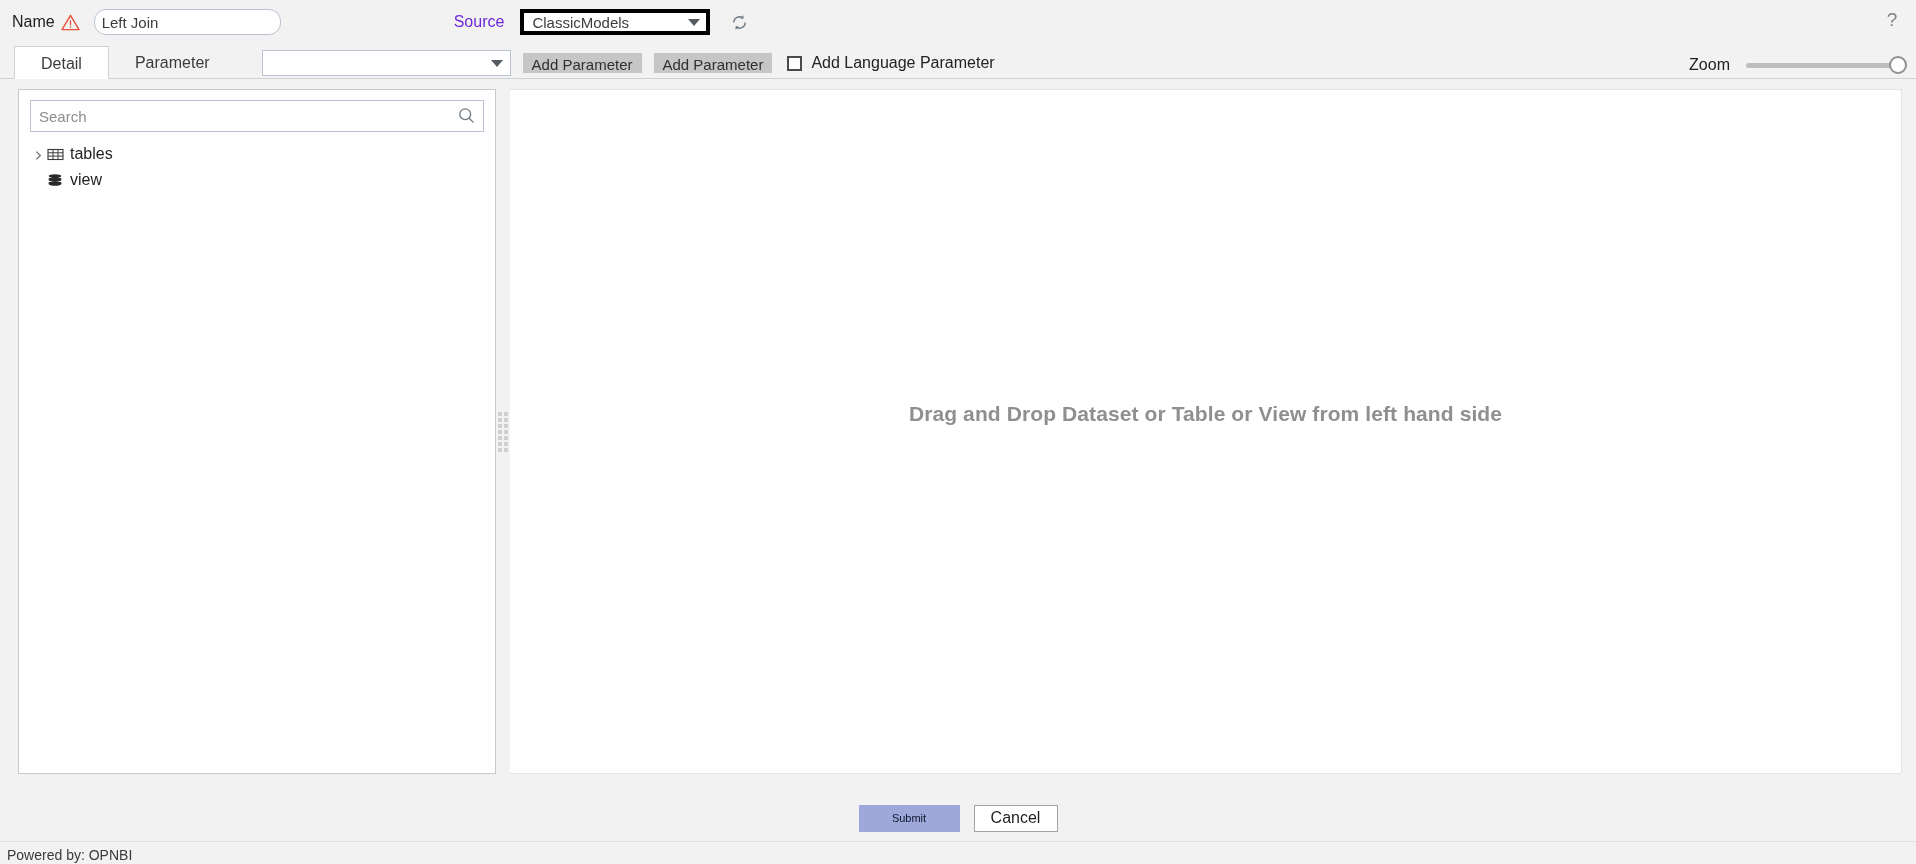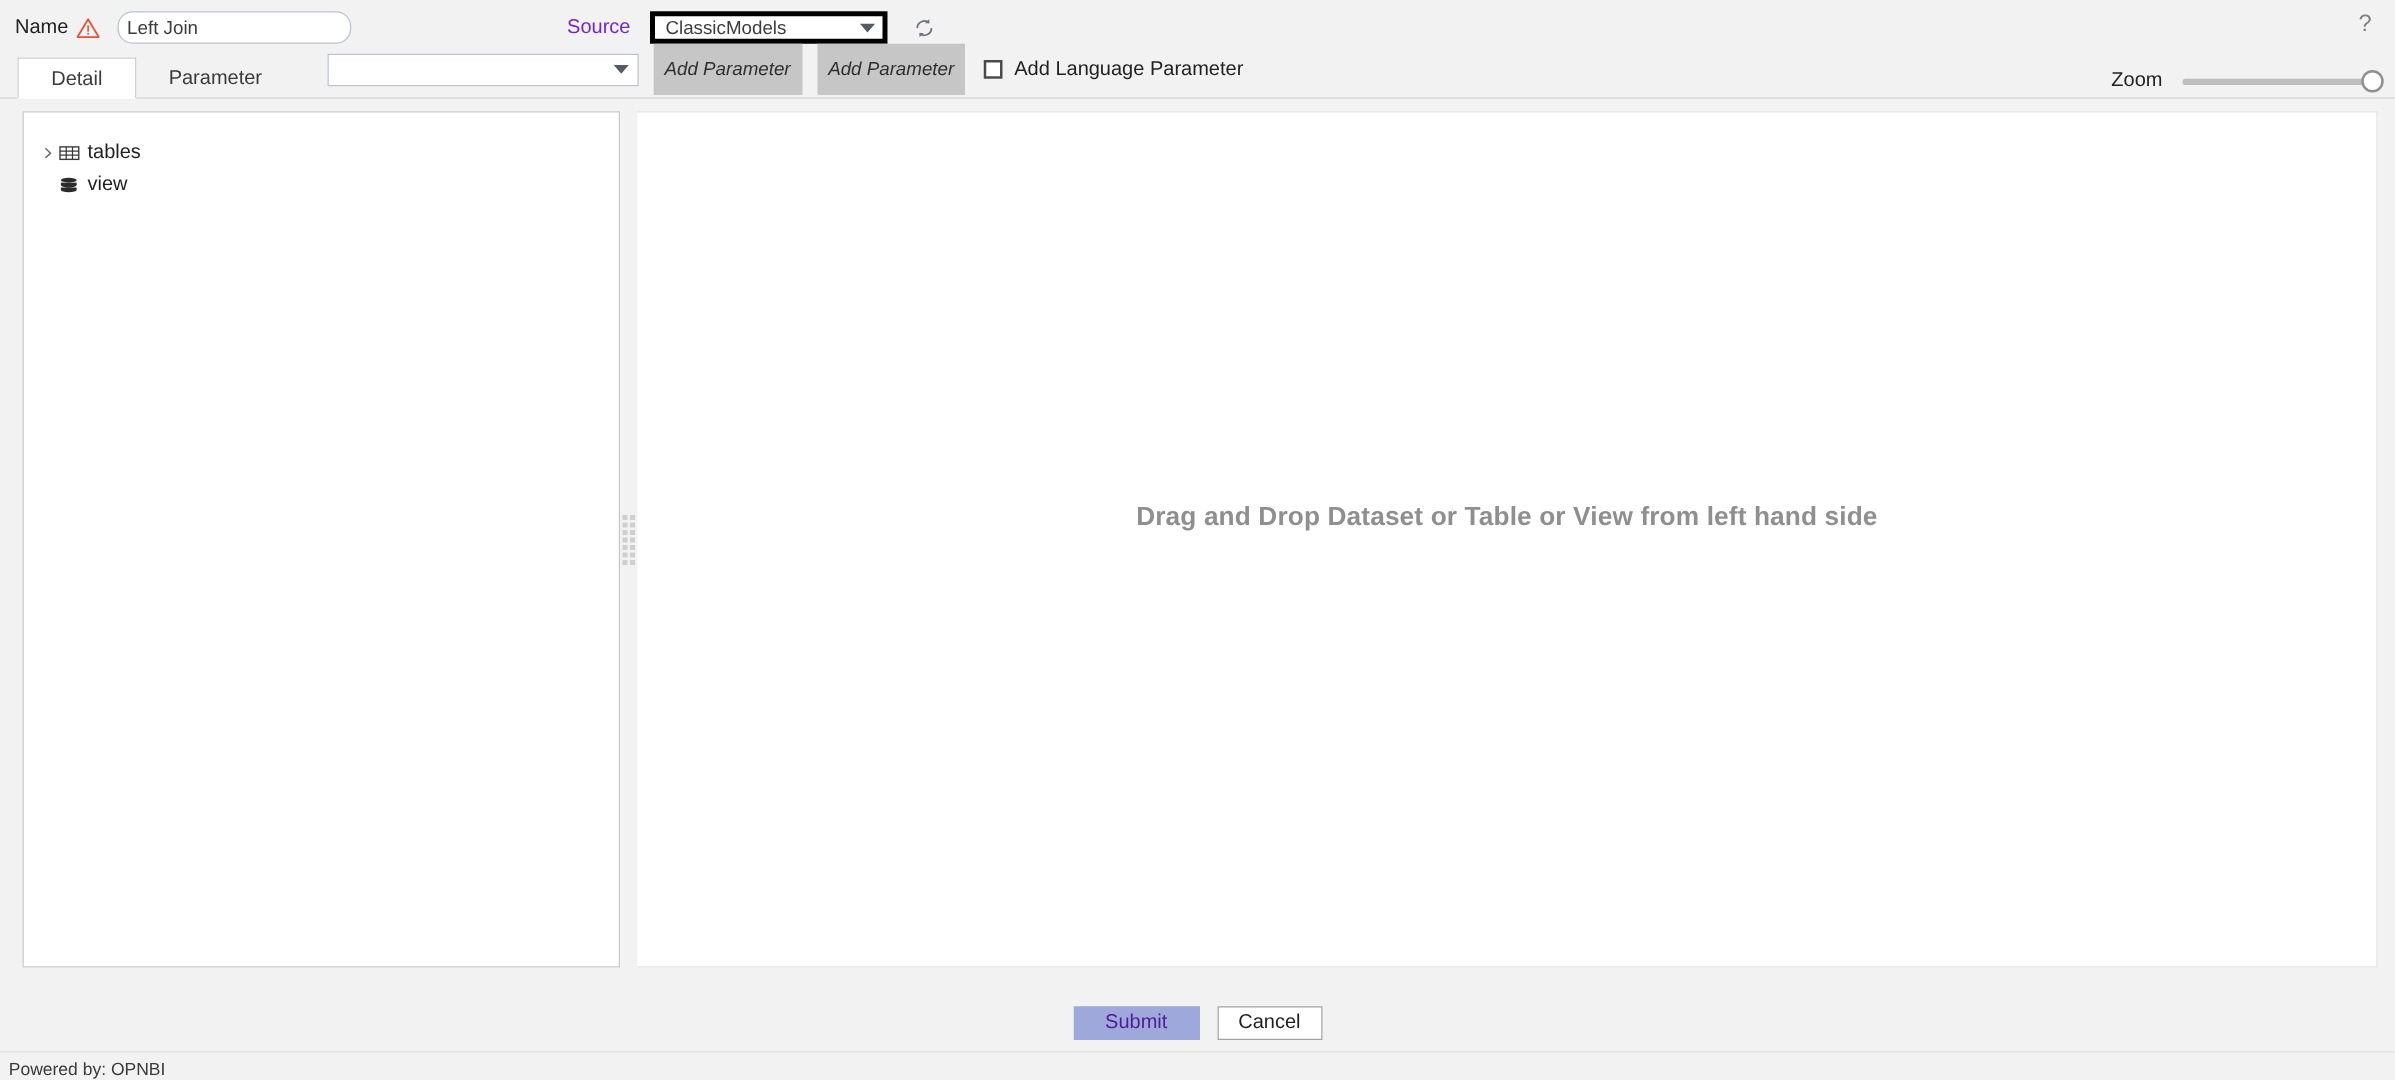--- a/index.html
+++ b/index.html
@@ -148,33 +148,32 @@
     border: 1px solid #b9c3d1;
     background: #ffffff;
     display: flex;
     align-items: center;
     justify-content: flex-end;
     padding: 0 7px;
     box-sizing: border-box;
     cursor: pointer;
   }
   .gbtn {
-    height: 41px;
+    height: 20px;
     line-height: 24px;
     background: #c6c6c6;
     border: none;
     color: #2f2f2f;
     font-size: 15px;
     font-family: "Liberation Sans", sans-serif;
     padding: 0 9px;
     margin-left: 12px;
     cursor: pointer;
     box-sizing: border-box;
     white-space: nowrap;
-    font-style: italic;
   }
   .chk-wrap {
     display: flex;
     align-items: center;
     margin-left: 15px;
     cursor: pointer;
   }
   .chk {
     width: 15px;
     height: 15px;
@@ -346,22 +345,22 @@
     display: flex;
     align-items: center;
     justify-content: center;
     gap: 14px;
   }
   .btn-submit {
     width: 101px;
     height: 27px;
     background: #9fa8da;
     border: none;
-    color: #4c1d95;
-    font-size: 16px;
+    color: #0f172a;
+    font-size: 11px;
     font-family: "Liberation Sans", sans-serif;
     cursor: pointer;
   }
   .btn-cancel {
     width: 84px;
     height: 27px;
     background: #ffffff;
     border: 1px solid #a3a3a3;
     color: #1f1f1f;
     font-size: 16px;
@@ -435,20 +434,29 @@
     <span class="zoom-label">Zoom</span>
     <div class="zoom-track">
       <span class="zoom-thumb"></span>
     </div>
   </div>
 </div>
 
 <div class="content">
 
   <div class="left-panel">
+    <div class="search-wrap">
+      <input class="search-input" type="text" placeholder="Search" style="">
+      <span class="search-icon">
+        <svg width="17" height="17" viewBox="0 0 17 17">
+          <circle cx="7.2" cy="7.2" r="5.4" fill="none" stroke="#707880" stroke-width="1.3"></circle>
+          <line x1="11.2" y1="11.2" x2="15.6" y2="15.6" stroke="#707880" stroke-width="1.3"></line>
+        </svg>
+      </span>
+    </div>
 
     <div class="tree">
 
 
       <div class="tree-node">
         <span class="chevron">
           <svg width="13" height="13" viewBox="0 0 13 13">
             <path d="M4.3 2.6 L8.4 6.5 L4.3 10.4" fill="none" stroke="#6b6b6b" stroke-width="1.2"></path>
           </svg>
         </span>

